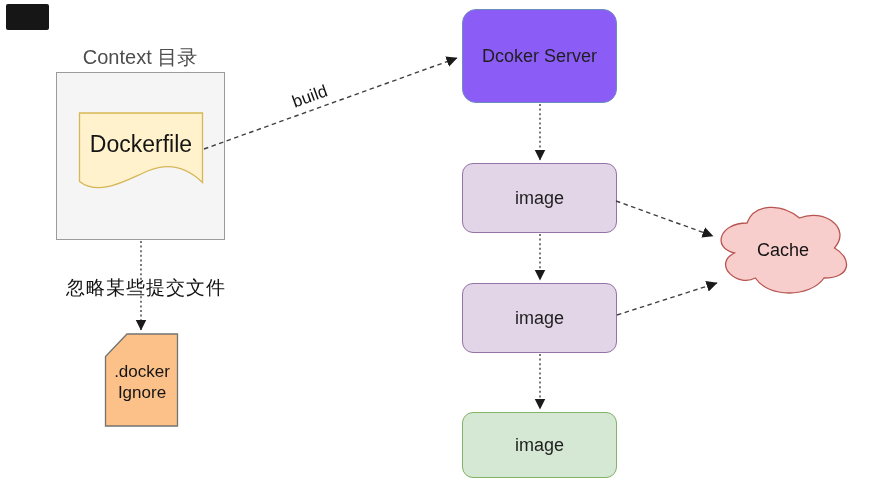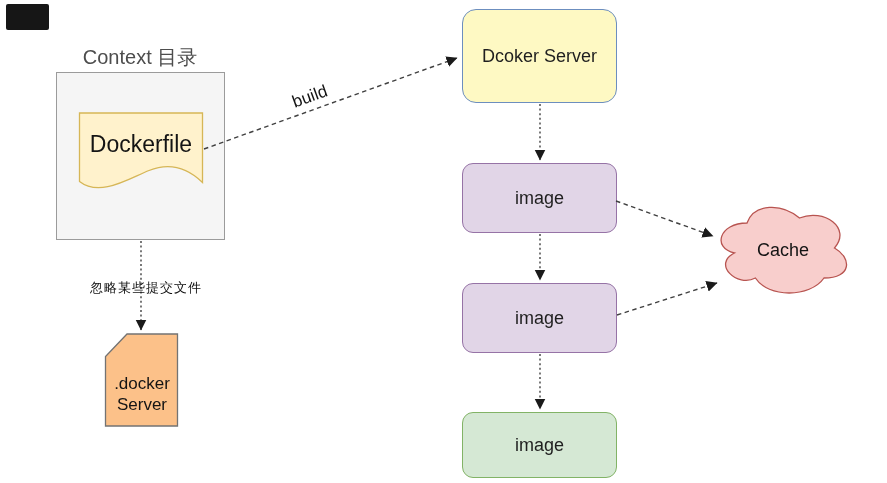--- a/index.html
+++ b/index.html
@@ -8,28 +8,28 @@
     font-family:"Liberation Sans","DejaVu Sans",sans-serif;
   }
   .artifact{position:absolute;left:6px;top:4px;width:43px;height:26px;background:#161616;border-radius:2px;}
   .ctx-box{position:absolute;left:56px;top:72px;width:169px;height:168px;background:#f5f5f5;border:1px solid #9b9b9b;box-sizing:border-box;}
   svg.layer{position:absolute;left:0;top:0;z-index:2;pointer-events:none;}
   .lbl{position:absolute;z-index:3;white-space:nowrap;color:#1f1f1f;}
   .center{transform:translate(-50%,-50%);}
   .ctx-title{left:140px;top:57px;font-size:20px;color:#4d4d4d;}
   .dockerfile-lbl{left:141px;top:144px;font-size:23px;color:#141414;}
   .build-lbl{left:310px;top:97px;font-size:17px;color:#141414;transform:translate(-50%,-50%) rotate(-20deg);}
-  .ignore-lbl{left:146px;top:288px;font-size:13px;color:#111111;letter-spacing:1px;}
-  .note-lbl{left:142px;top:394px;font-size:17px;line-height:21px;color:#141414;text-align:center;}
+  .ignore-lbl{left:146px;top:288px;font-size:19px;color:#111111;letter-spacing:1px;}
+  .note-lbl{left:142px;top:382px;font-size:17px;line-height:21px;color:#141414;text-align:center;}
   .cloud-lbl{left:783px;top:250px;font-size:18px;color:#141414;}
   .node{
     position:absolute;z-index:1;box-sizing:border-box;display:flex;align-items:center;justify-content:center;
     font-size:18px;color:#1f1f1f;
   }
-  .server{left:462px;top:9px;width:155px;height:94px;background:#fef9c3;border:1px solid #6c8ebf;border-radius:14px;}
+  .server{left:462px;top:9px;width:155px;height:94px;background:#8b5cf6;border:1px solid #6c8ebf;border-radius:14px;}
   .img-purple{width:155px;height:70px;background:#e1d5e7;border:1px solid #9673a6;border-radius:11px;}
   .img1{left:462px;top:163px;}
   .img2{left:462px;top:283px;}
   .img-green{left:462px;top:412px;width:155px;height:66px;background:#d5e8d4;border:1px solid #82b366;border-radius:11px;}
   .conn{stroke:#404040;stroke-width:1.4;fill:none;}
   .dot{stroke-dasharray:2 2.6;}
   .dash{stroke-dasharray:4.5 3.5;}
   .shape{stroke-width:1.3;}
 </style>
 </head>
@@ -69,21 +69,21 @@
     <line class="conn dash" x1="616" y1="201" x2="713" y2="236" marker-end="url(#arrow)"></line>
     <line class="conn dash" x1="617" y1="315" x2="717" y2="283" marker-end="url(#arrow)"></line>
   </svg>
 
   <div class="lbl center dockerfile-lbl">Dockerfile</div>
   <div class="lbl build-lbl">build</div>
   <div class="lbl center ignore-lbl">忽略某些提交文件</div>
 
   <div class="lbl center note-lbl">
     <div>.docker</div>
-    <div>Server</div>
+    <div>Ignore</div>
   </div>
 
   <div class="lbl center cloud-lbl">Cache</div>
 
   <div class="node server">
     <span>Dcoker Server</span>
   </div>
   <div class="node img-purple img1">
     <span>image</span>
   </div>

